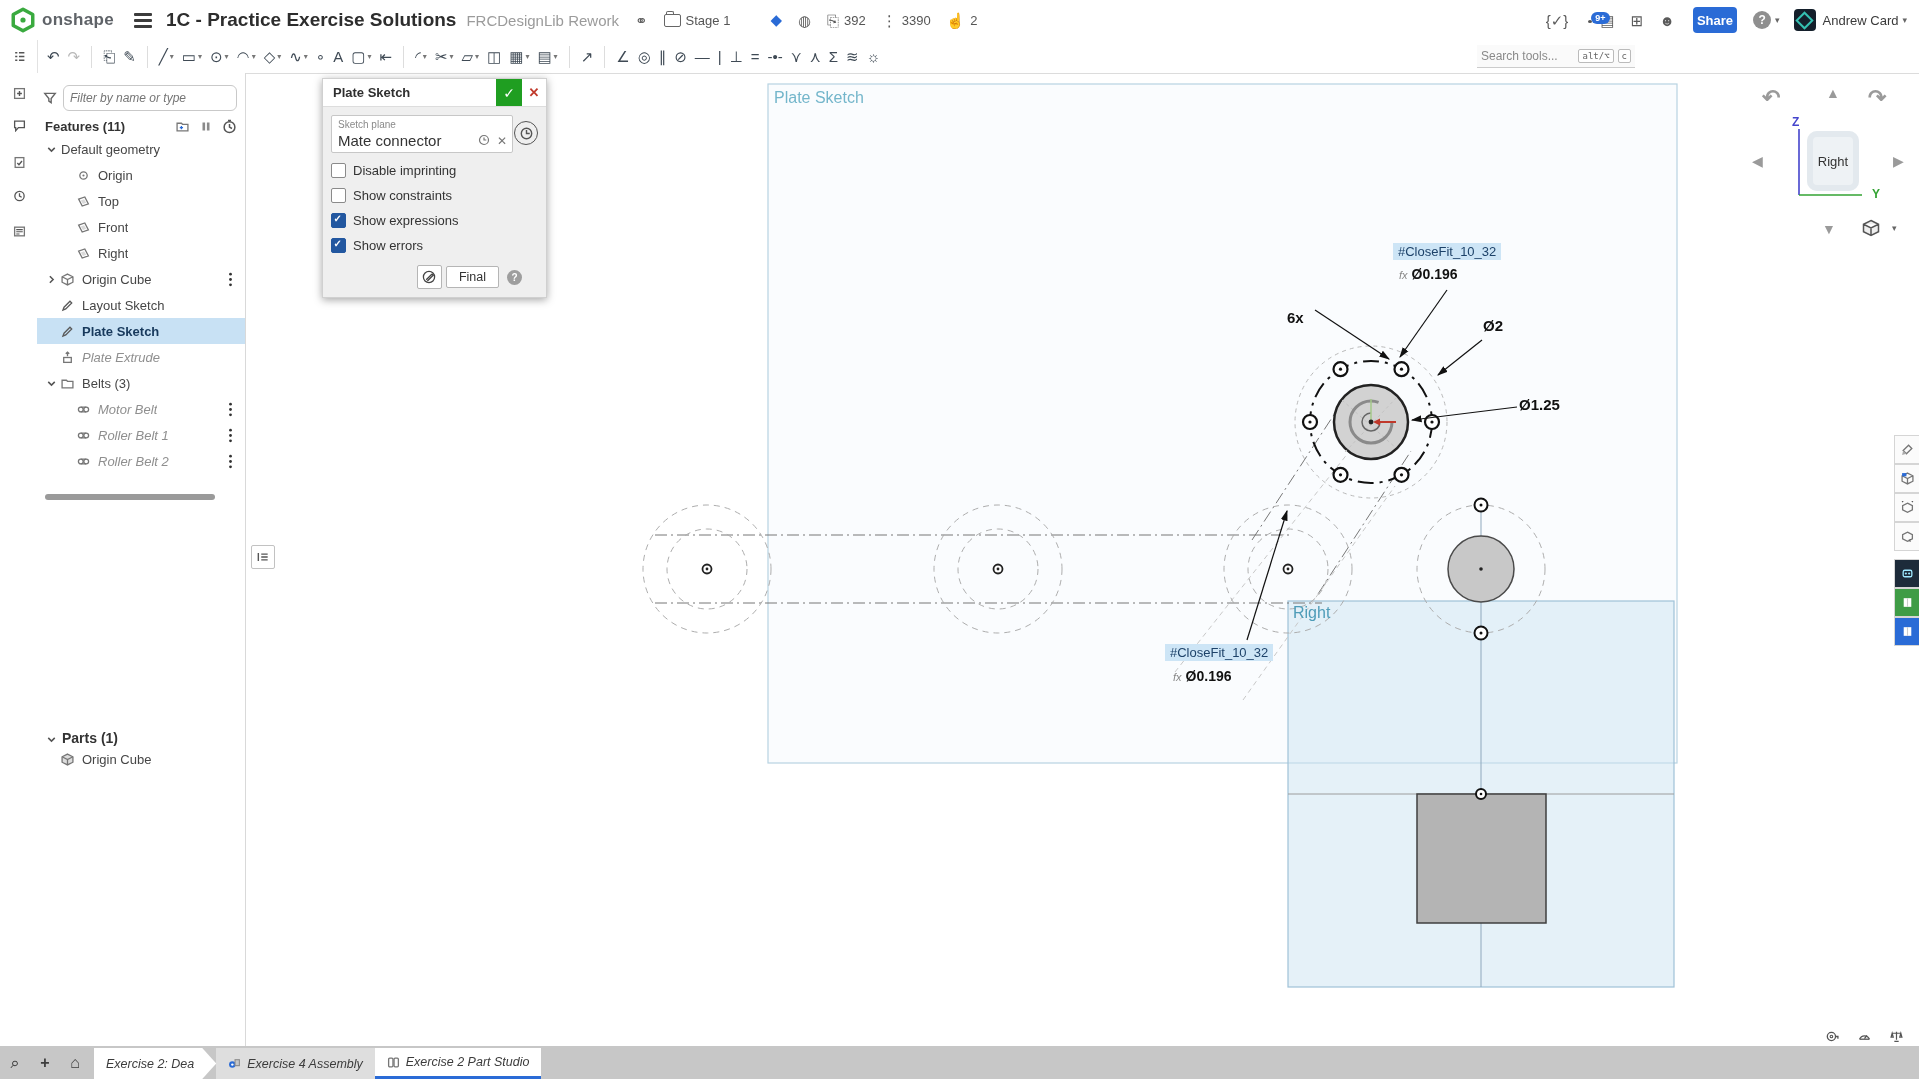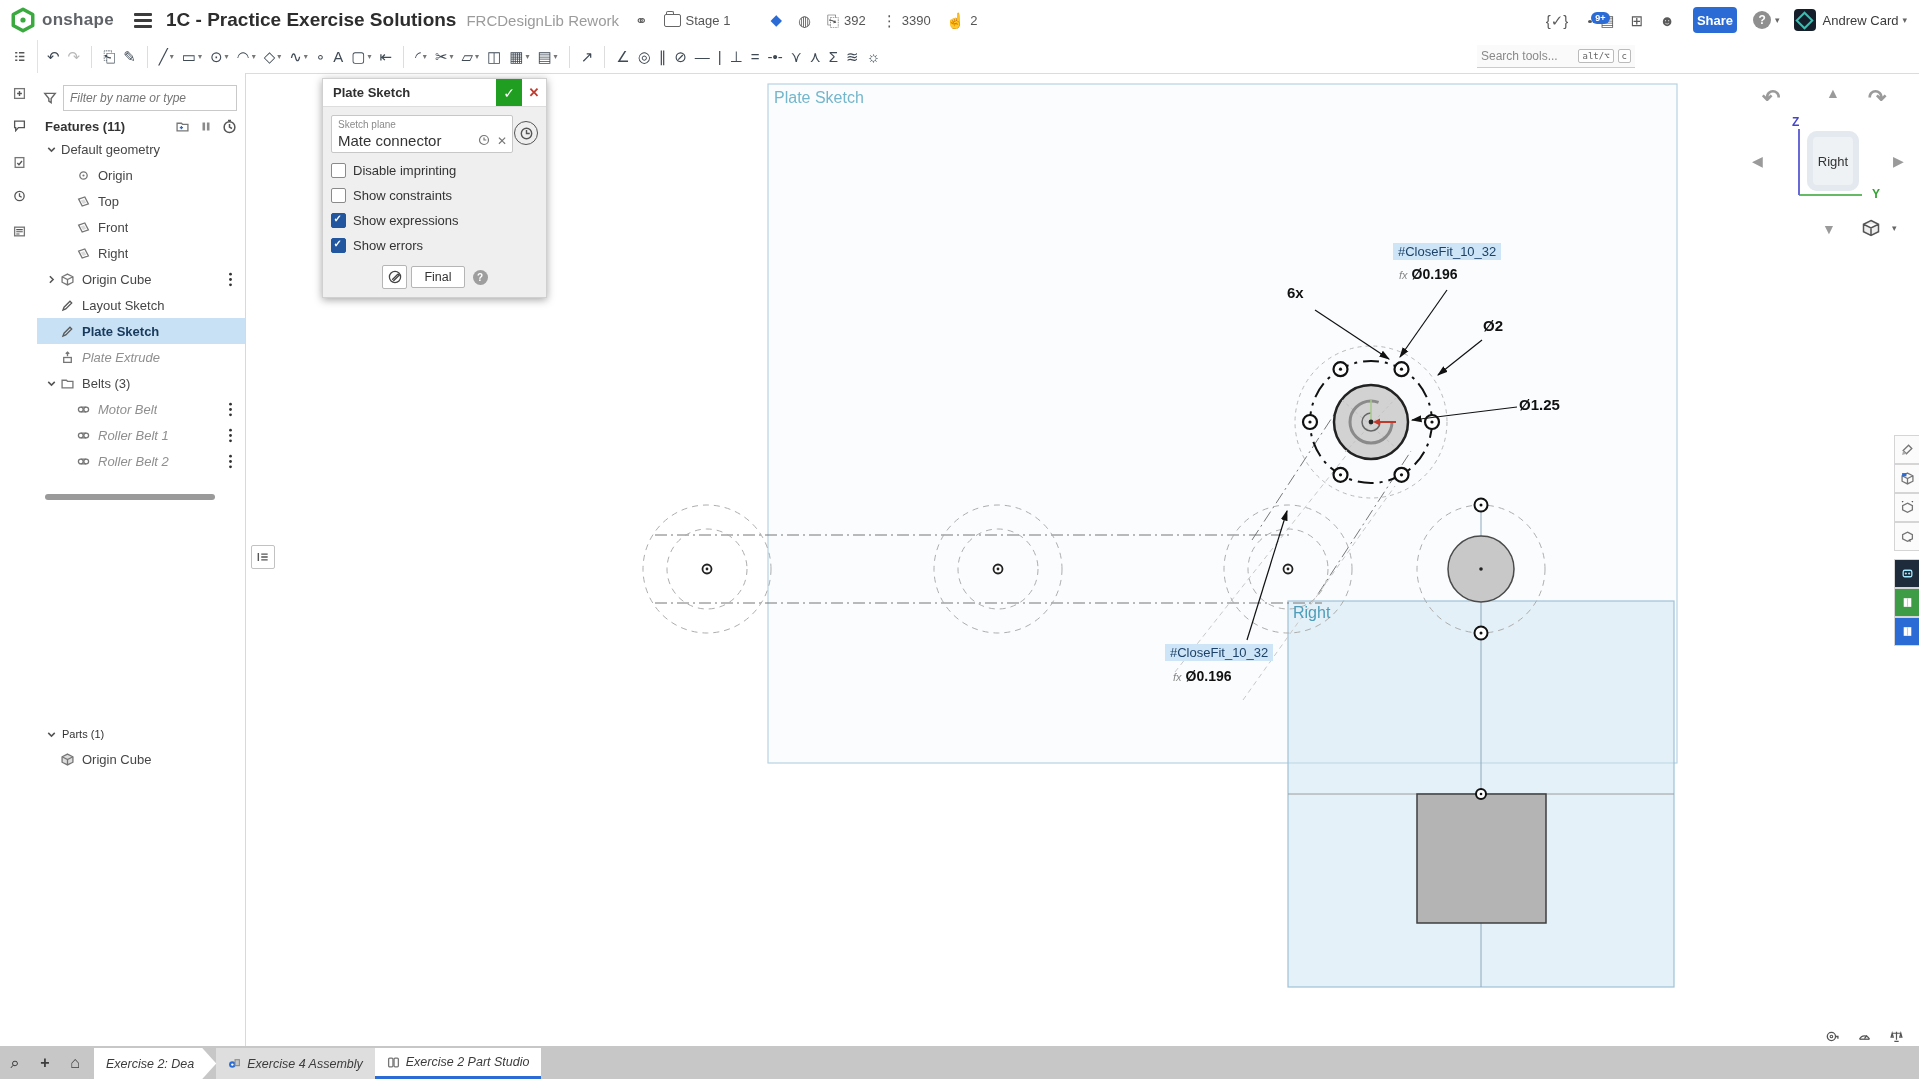--- a/index.html
+++ b/index.html
@@ -43,37 +43,37 @@
   #search-tools{margin-left:auto;margin-right:284px;display:flex;align-items:center;border-bottom:1px solid #ccc;
                 height:22px;padding:0 4px;width:150px;background:#fafafa;}
   #search-tools .ph{font-size:12px;color:#8a8a8a;flex:1;}
   kbd{font-size:9px;color:#666;border:1px solid #bbb;border-radius:2px;padding:1px 3px;margin-left:4px;background:#fff;}
   
   #leftstrip{position:absolute;left:0;top:40px;bottom:33px;width:37px;background:#fff;border-right:1px solid #e2e2e2;}
   .strip-ic{position:absolute;left:8px;width:22px;height:22px;display:flex;align-items:center;justify-content:center;cursor:pointer;}
   
   #fpanel{position:absolute;left:37px;top:73px;bottom:33px;width:208px;background:#fff;border-right:1px solid #d9d9d9;}
   #filter-row{display:flex;align-items:center;margin:12px 8px 4px 6px;}
-  #filter-input{flex:1;height:24px;border:1px solid #c9c9c9;border-radius:0;font-style:italic;font-size:12px;
+  #filter-input{flex:1;height:24px;border:1px solid #c9c9c9;border-radius:6px;font-style:italic;font-size:12px;
                 color:#999;padding:0 6px;margin-left:6px;font-family:"Liberation Sans",sans-serif;}
   #features-hdr{display:flex;align-items:center;margin:8px 8px 2px 8px;}
   #features-hdr .htxt{font-size:13px;font-weight:700;color:#333;flex:1;}
   .hic{margin-left:10px;cursor:pointer;display:flex;}
   .frow{display:flex;align-items:center;height:26px;padding-left:8px;font-size:13px;color:#464646;cursor:pointer;}
   .frow .ind{width:16px;flex:none;}
   .frow .cic{width:14px;flex:none;display:flex;margin-right:2px;}
   .frow .tic{width:16px;flex:none;display:flex;margin-right:5px;}
   .frow .lbl{white-space:nowrap;overflow:hidden;}
   .frow .dots{margin-left:auto;margin-right:12px;display:flex;}
   .frow.sel{background:#c8e1f4;}
   .frow.sel .lbl{font-weight:700;color:#17395c;}
   .frow.ital .lbl{font-style:italic;color:#8f8f8f;}
   #fscroll{position:absolute;left:8px;top:421px;width:170px;height:6px;background:#9a9a9a;border-radius:3px;}
   #parts-sec{position:absolute;left:0;top:649px;width:100%;}
-  #parts-hdr{display:flex;align-items:center;height:24px;padding-left:8px;font-size:11px;font-weight:400;color:#333;}
+  #parts-hdr{display:flex;align-items:flex-end;height:24px;padding-left:8px;font-size:14px;font-weight:700;color:#333;}
   
   #panel-toggle{position:absolute;left:251px;top:545px;width:22px;height:22px;background:#fff;border:1px solid #c2c2c2;
                 border-radius:2px;display:flex;align-items:center;justify-content:center;cursor:pointer;z-index:5;}
   
   #canvas{position:absolute;left:246px;top:74px;right:0;bottom:33px;background:#fff;overflow:hidden;}
   #sketch-svg{position:absolute;left:0;top:0;width:100%;height:100%;}
   .cv-label{position:absolute;font-size:16px;white-space:nowrap;}
   .plane-label{color:#74b6cb;}
   .dim-box{position:absolute;background:#cde5f6;color:#1d4269;font-size:13px;padding:1px 5px;white-space:nowrap;}
   .dim-val{position:absolute;font-size:14px;font-weight:700;color:#111;white-space:nowrap;}
@@ -91,21 +91,21 @@
   #plane-field .fval{font-size:15px;color:#333;margin-top:2px;}
   #plane-field .fic{position:absolute;right:22px;bottom:6px;display:flex;}
   #plane-field .fx-remove{position:absolute;right:5px;bottom:4px;color:#777;font-size:12px;cursor:pointer;}
   #mc-btn{position:absolute;right:8px;top:42px;width:22px;height:22px;border:1.6px solid #555;border-radius:50%;
           display:flex;align-items:center;justify-content:center;background:#efefef;cursor:pointer;}
   .chk-row{display:flex;align-items:center;margin:10px 8px 0 8px;cursor:pointer;}
   .chk{width:13px;height:13px;border:1.5px solid #8a8a8a;border-radius:2px;background:#fff;flex:none;}
   .chk.on{background:#2257a0;border-color:#2257a0;position:relative;}
   .chk.on:after{content:"✓";position:absolute;left:1.5px;top:-1.5px;color:#fff;font-size:10px;font-weight:700;}
   .chk-lbl{font-size:13px;color:#333;margin-left:7px;}
-  #dlg-foot{display:flex;align-items:center;justify-content:center;margin:12px 7px 8px 8px;}
+  #dlg-foot{display:flex;align-items:center;justify-content:flex-end;margin:12px 24px 8px 8px;}
   #sketch-mini-btn{width:23px;height:22px;border:1px solid #b5b5b5;border-radius:2px;background:#fff;display:flex;
                    align-items:center;justify-content:center;cursor:pointer;}
   #final-btn{height:22px;border:1px solid #b5b5b5;border-radius:2px;background:#fff;font-size:12.5px;color:#333;
              padding:0 12px;margin-left:4px;cursor:pointer;font-family:"Liberation Sans",sans-serif;}
   #dlg-help{width:15px;height:15px;border-radius:50%;background:#9e9e9e;color:#fff;font-size:10px;font-weight:700;
             display:flex;align-items:center;justify-content:center;margin-left:8px;}
   
   #viewcube{position:absolute;left:1750px;top:83px;width:170px;height:162px;z-index:10;}
   .vc-arrow{position:absolute;color:#9a9a9a;font-size:14px;cursor:pointer;}
   .vc-curve{position:absolute;color:#9a9a9a;font-size:22px;font-weight:700;cursor:pointer;}
@@ -678,21 +678,21 @@
         <line x1="1517" y1="407" x2="1412" y2="420" marker-end="url(#arr)"></line>
         <line x1="1247" y1="640" x2="1287" y2="511" marker-end="url(#arr)"></line>
       </g>
     </svg>
 
     <span class="cv-label plane-label" style="left:528px;top:15px;">Plate Sketch</span>
     <span class="cv-label" style="left:1047px;top:530px;color:#4e9cb8;">Right</span>
 
     <span class="dim-box" style="left:1147px;top:169px;">#CloseFit_10_32</span>
     <span class="dim-val" style="left:1153px;top:192px;"><i class="fx">fx</i><b>Ø0.196</b></span>
-    <span class="dim-note" style="left:1041px;top:210px;">6x</span>
+    <span class="dim-note" style="left:1041px;top:235px;">6x</span>
     <span class="dim-note" style="left:1237px;top:243px;">Ø2</span>
     <span class="dim-note" style="left:1273px;top:322px;">Ø1.25</span>
     <span class="dim-box" style="left:919px;top:570px;">#CloseFit_10_32</span>
     <span class="dim-val" style="left:927px;top:594px;"><i class="fx">fx</i><b>Ø0.196</b></span>
   </div>
 
   <div id="dialog">
     <div id="dlg-head">
       <span id="dlg-title">Plate Sketch</span>
       <button id="dlg-ok">✓</button>

